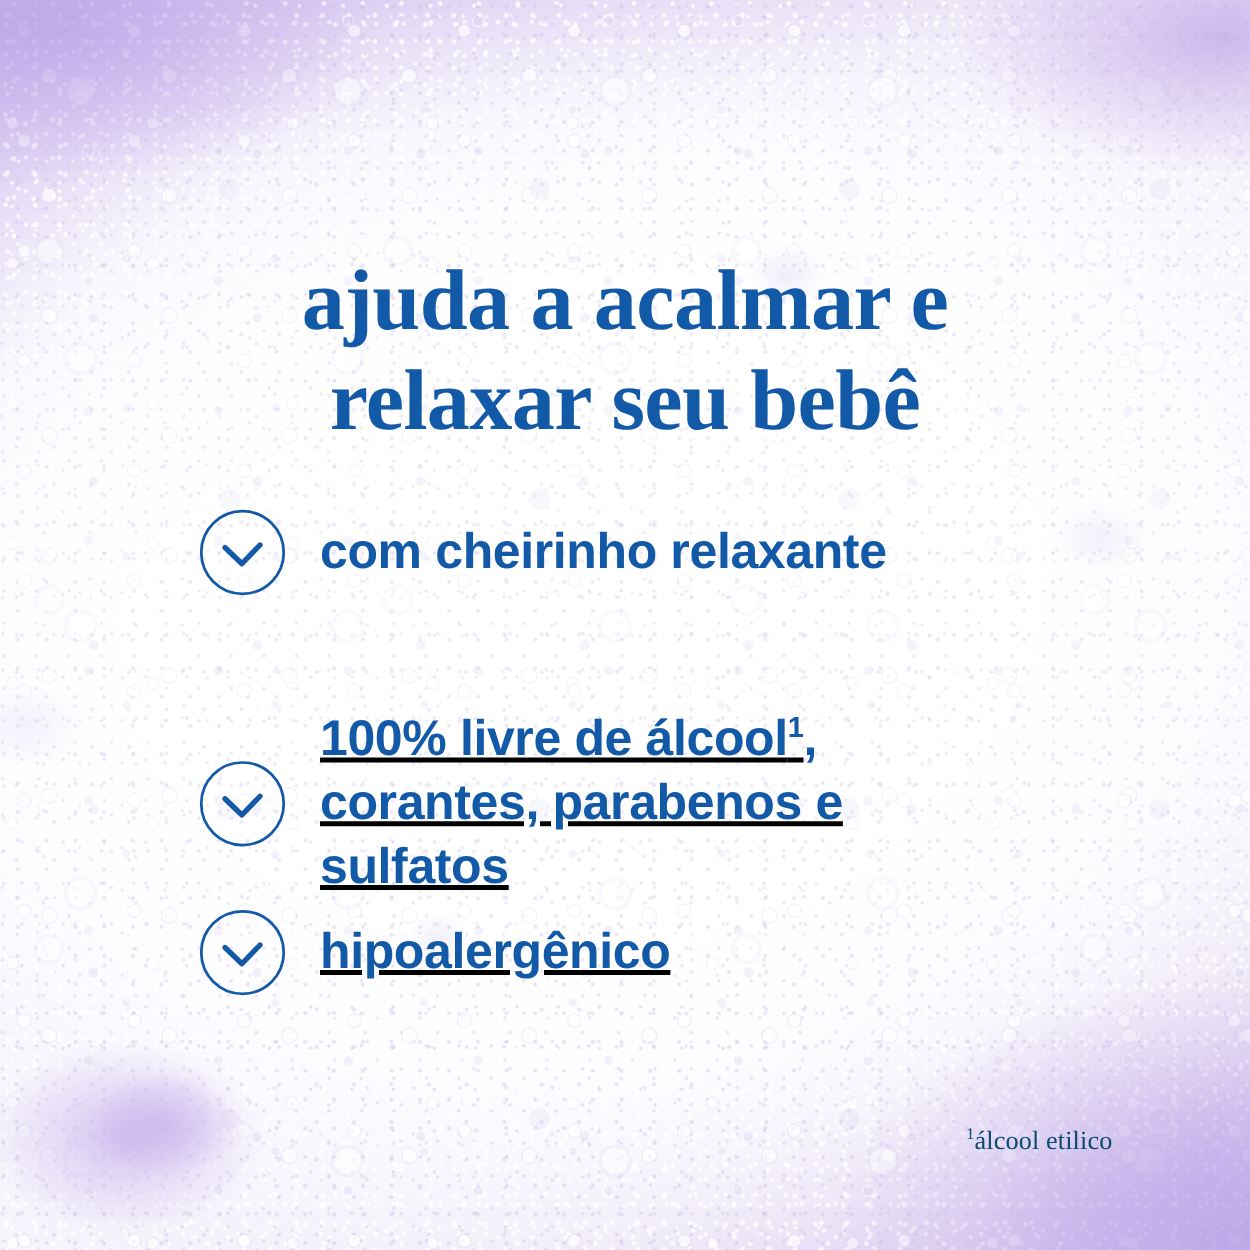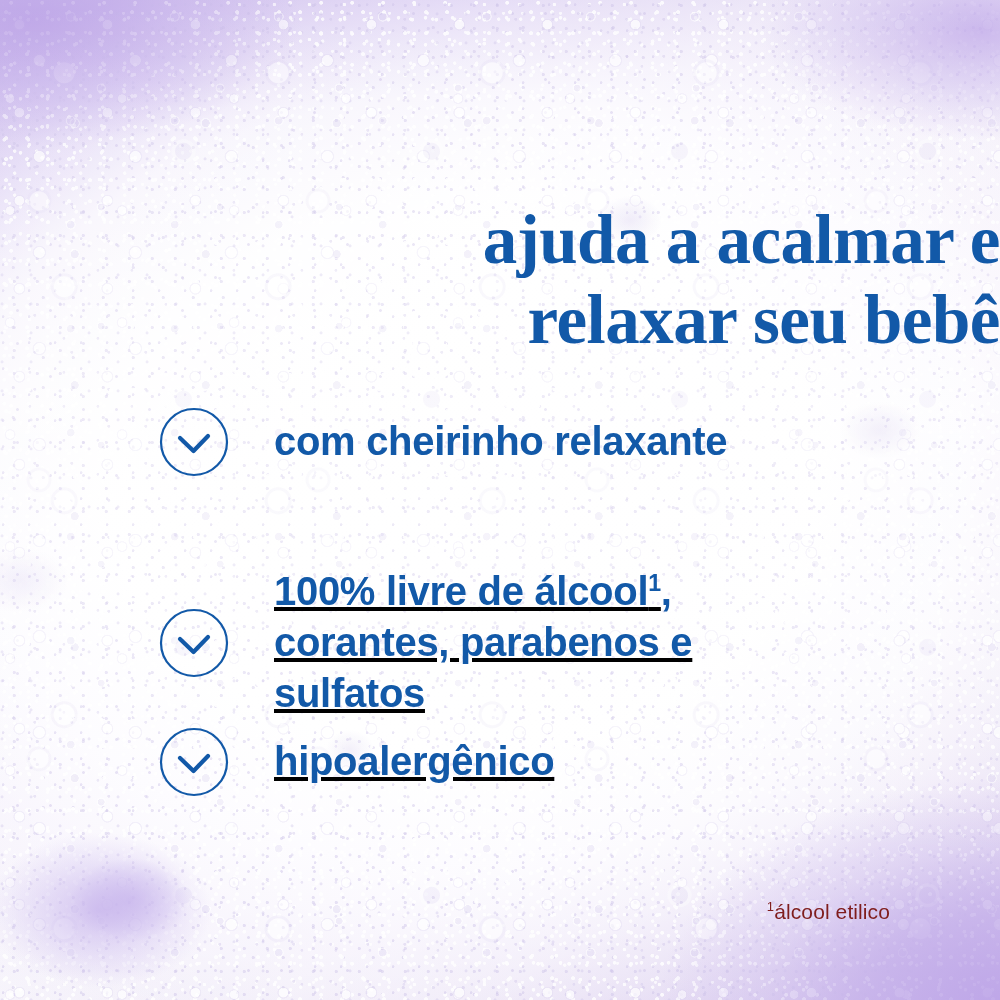--- a/index.html
+++ b/index.html
@@ -155,42 +155,42 @@
   #content {
     position: absolute;
     inset: 0;
   }
 
   .headline {
     position: absolute;
     left: 0;
     right: 0;
     top: 200px;
-    text-align: right;
+    text-align: center;
     font-family: "Liberation Serif", "DejaVu Serif", serif;
     font-weight: 700;
     font-size: 69px;
     line-height: 1.16;
     letter-spacing: -0.5px;
     color: #1259A8;
     white-space: pre-line;
   }
 
   .benefits {
     position: absolute;
     left: 158px;
     top: 406px;
     width: 760px;
   }
 
   .benefit-row {
     position: absolute;
     display: flex;
     align-items: center;
-    gap: 44px;
+    gap: 26px;
   }
 
   .benefit-row.r0 { top: 0px; }
   .benefit-row.r1 { top: 160px; text-decoration: underline; }
   .benefit-row.r2 { top: 320px; text-decoration: underline; }
 
   .check-icon {
     flex: 0 0 auto;
     width: 72px;
     height: 72px;
@@ -225,25 +225,25 @@
     font-size: 0.58em;
     vertical-align: super;
     line-height: 0;
     font-weight: 700;
   }
 
   .footnote {
     position: absolute;
     right: 110px;
     top: 900px;
-    font-family: Liberation Sans, sans-serif;
+    font-family: Liberation Serif, serif;
     font-weight: 400;
     font-size: 21px;
     letter-spacing: 0.1px;
-    color: #7f1d1d;
+    color: #0c4a6e;
   }
 
   .footnote sup {
     font-size: 0.62em;
     vertical-align: super;
     line-height: 0;
   }
 </style>
 </head>
 <body>

